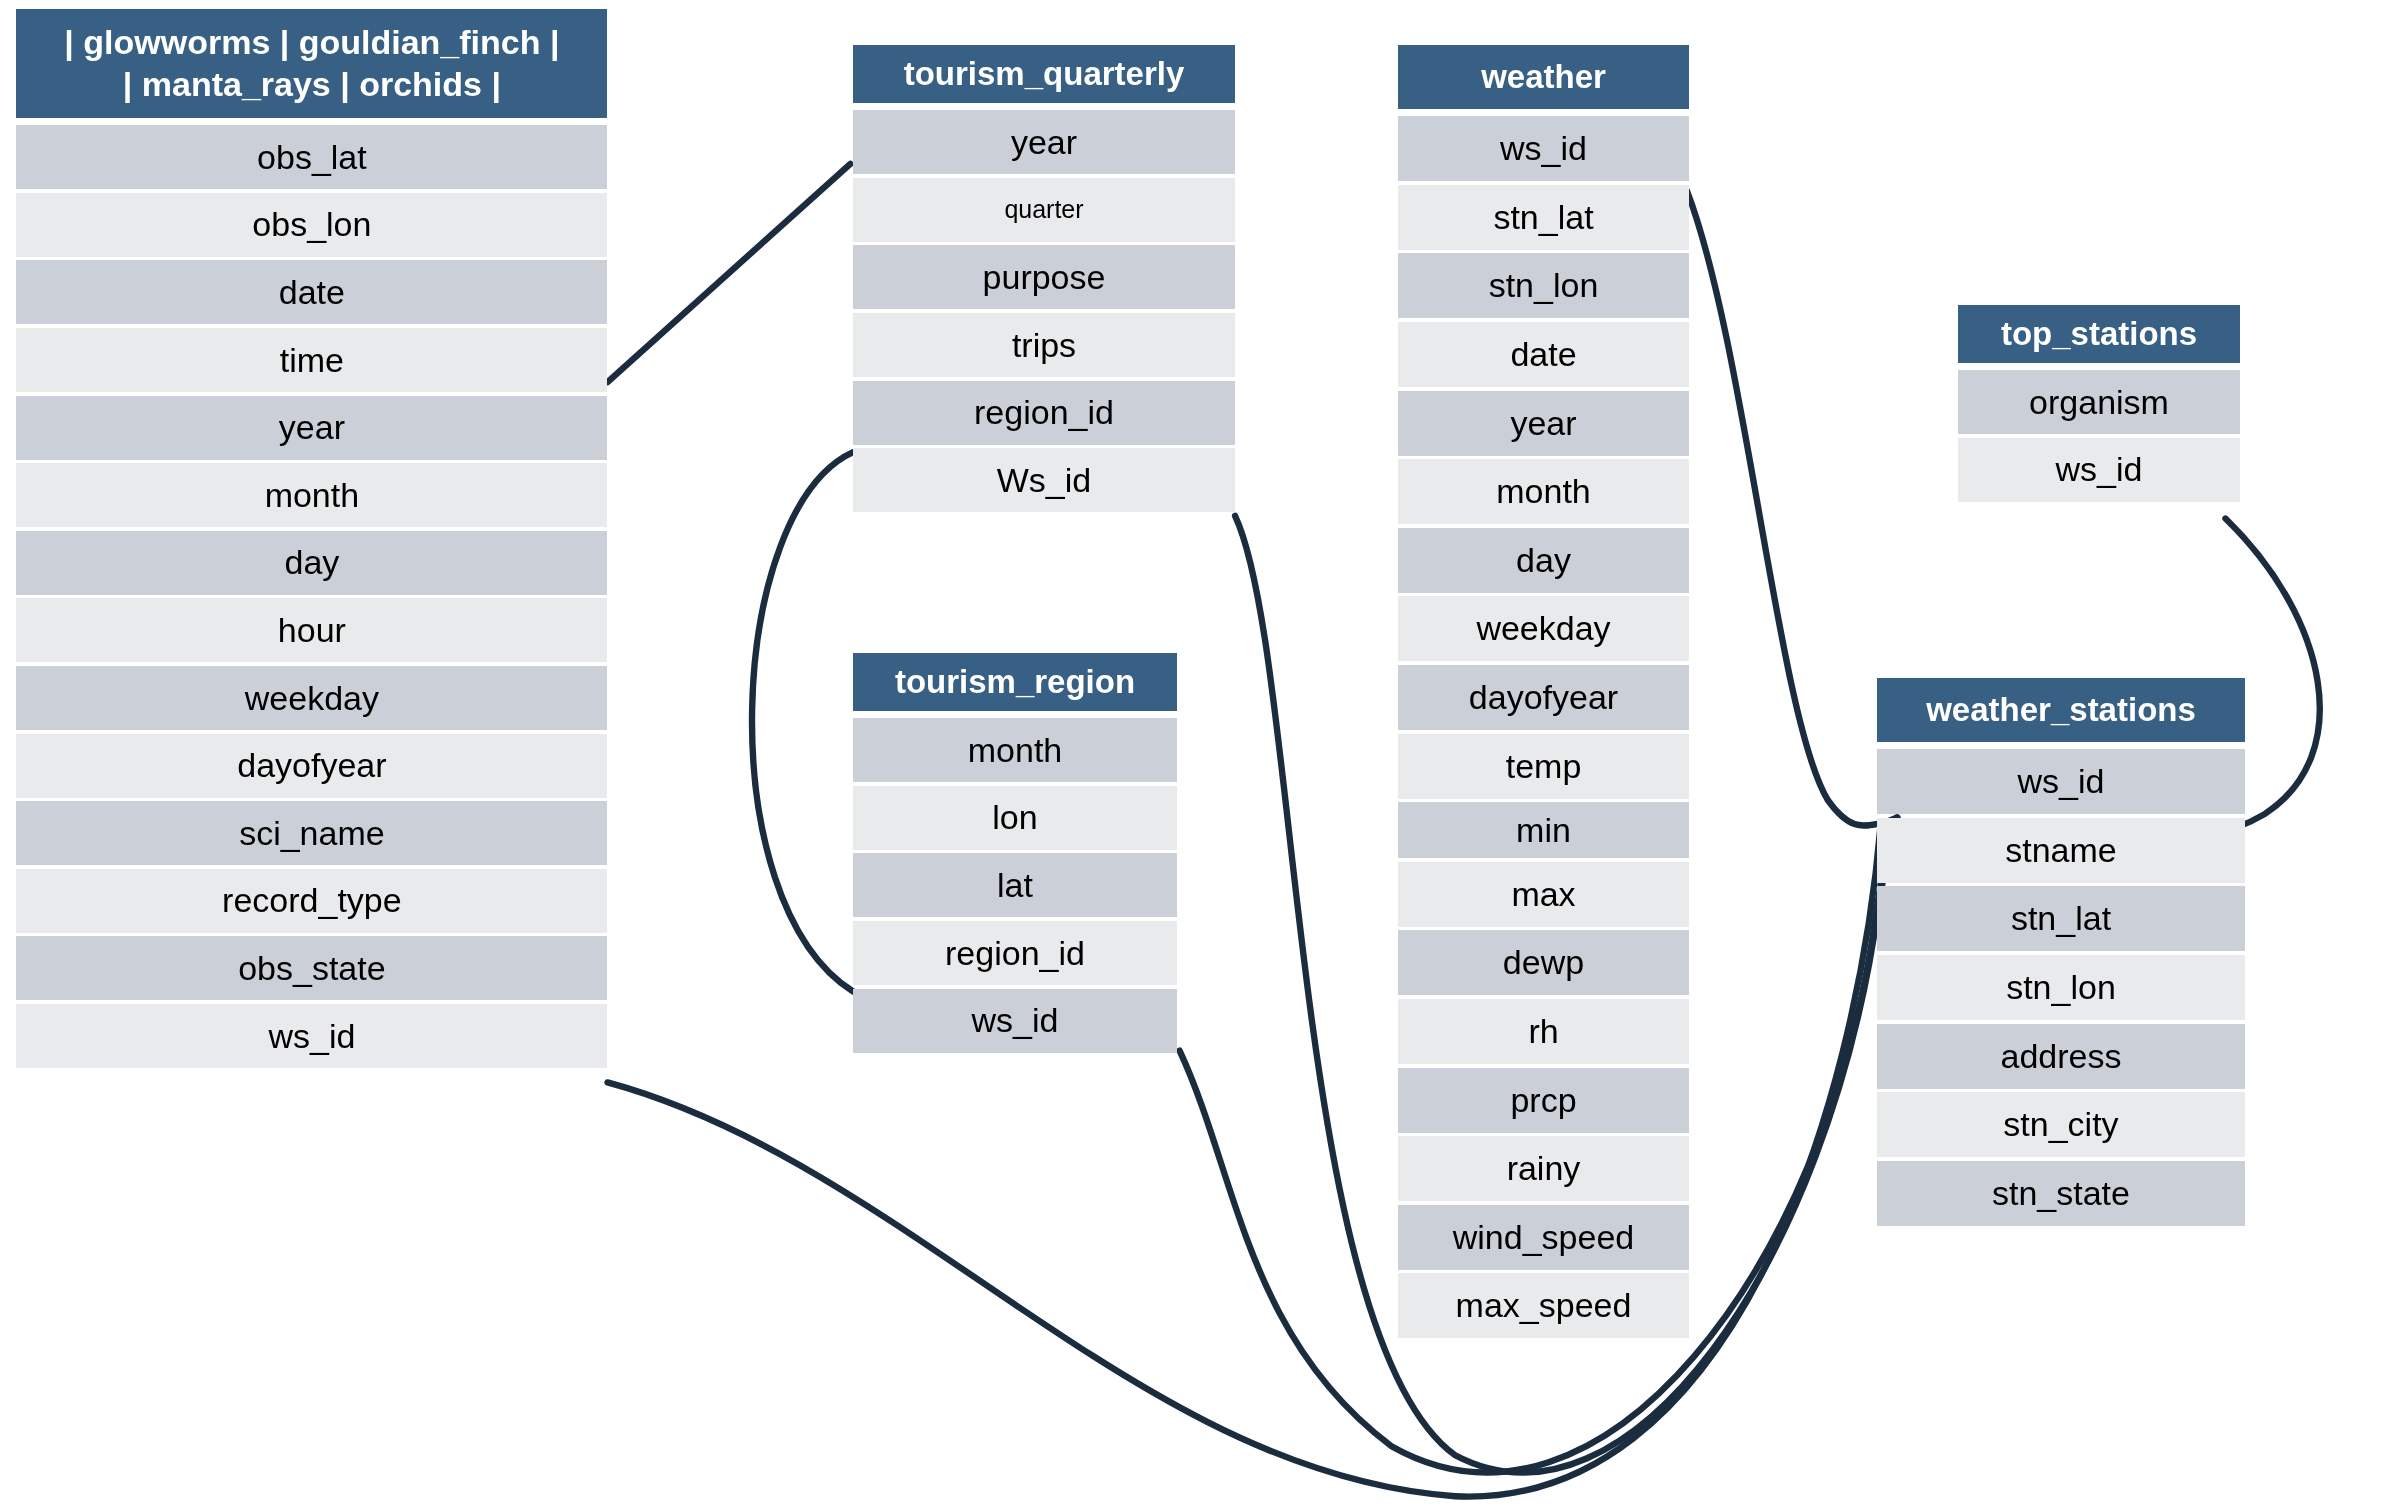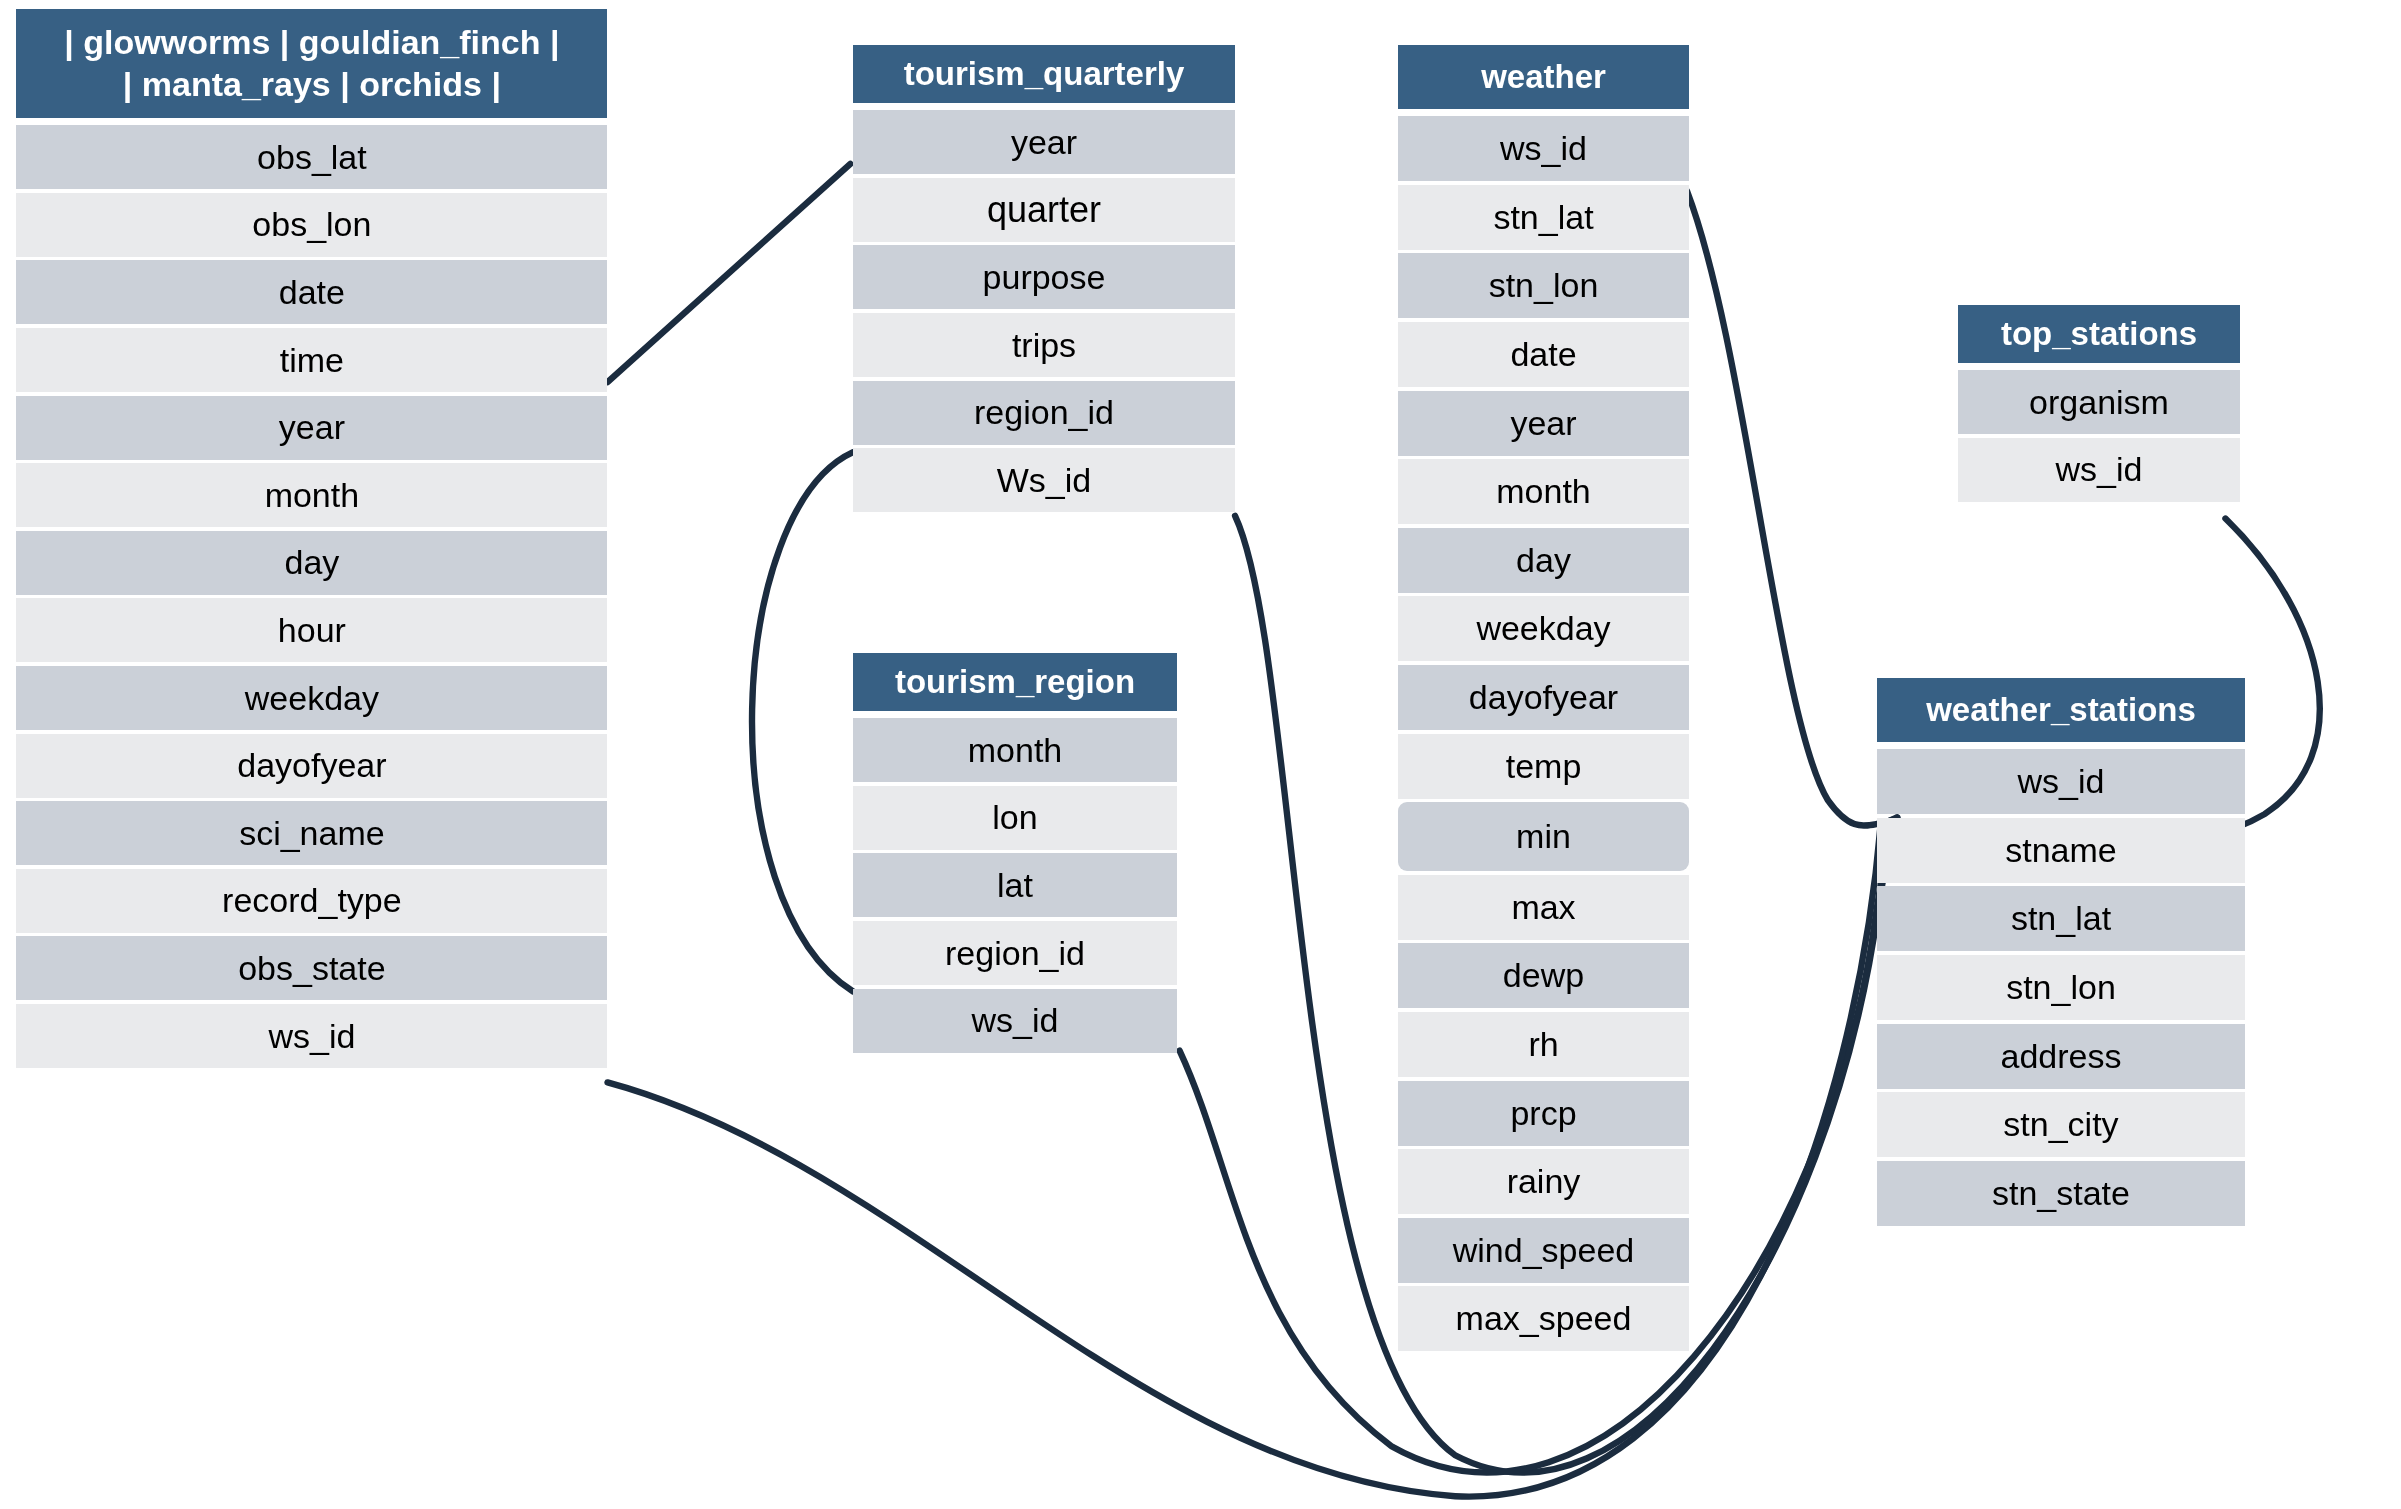--- a/index.html
+++ b/index.html
@@ -107,21 +107,21 @@
     </div>
   </div>
 
   <div class="entity" style="left:853px; top:45px; width:382px;">
     <div class="entity-header" style="height:58px; font-size:33px;">
       <span>tourism_quarterly</span>
     </div>
     <div class="header-gap"></div>
     <div>
       <div class="field odd" style="height:64px; font-size:34px;">year</div>
-      <div class="field even" style="height:64px; font-size:36px;">quarter</div>
+      <div class="field even" style="height:64px; font-size:25px;">quarter</div>
       <div class="field odd" style="height:64px; font-size:34px;">purpose</div>
       <div class="field even" style="height:64px; font-size:34px;">trips</div>
       <div class="field odd" style="height:64px; font-size:34px;">region_id</div>
       <div class="field even" style="height:64px; font-size:34px;">Ws_id</div>
     </div>
   </div>
 
   <div class="entity" style="left:853px; top:653px; width:324px;">
     <div class="entity-header" style="height:58px; font-size:33px;">
       <span>tourism_region</span>
@@ -145,21 +145,21 @@
       <div class="field odd" style="height:65px; font-size:34px;">ws_id</div>
       <div class="field even" style="height:65px; font-size:34px;">stn_lat</div>
       <div class="field odd" style="height:65px; font-size:34px;">stn_lon</div>
       <div class="field even" style="height:65px; font-size:34px;">date</div>
       <div class="field odd" style="height:65px; font-size:34px;">year</div>
       <div class="field even" style="height:65px; font-size:34px;">month</div>
       <div class="field odd" style="height:65px; font-size:34px;">day</div>
       <div class="field even" style="height:65px; font-size:34px;">weekday</div>
       <div class="field odd" style="height:65px; font-size:34px;">dayofyear</div>
       <div class="field even" style="height:65px; font-size:34px;">temp</div>
-      <div class="field odd" style="height:69px; font-size:34px;border-radius:9px;">min</div>
+      <div class="field odd" style="height:56px; font-size:34px;">min</div>
       <div class="field even" style="height:65px; font-size:34px;">max</div>
       <div class="field odd" style="height:65px; font-size:34px;">dewp</div>
       <div class="field even" style="height:65px; font-size:34px;">rh</div>
       <div class="field odd" style="height:65px; font-size:34px;">prcp</div>
       <div class="field even" style="height:65px; font-size:34px;">rainy</div>
       <div class="field odd" style="height:65px; font-size:34px;">wind_speed</div>
       <div class="field even" style="height:65px; font-size:34px;">max_speed</div>
     </div>
   </div>
 

